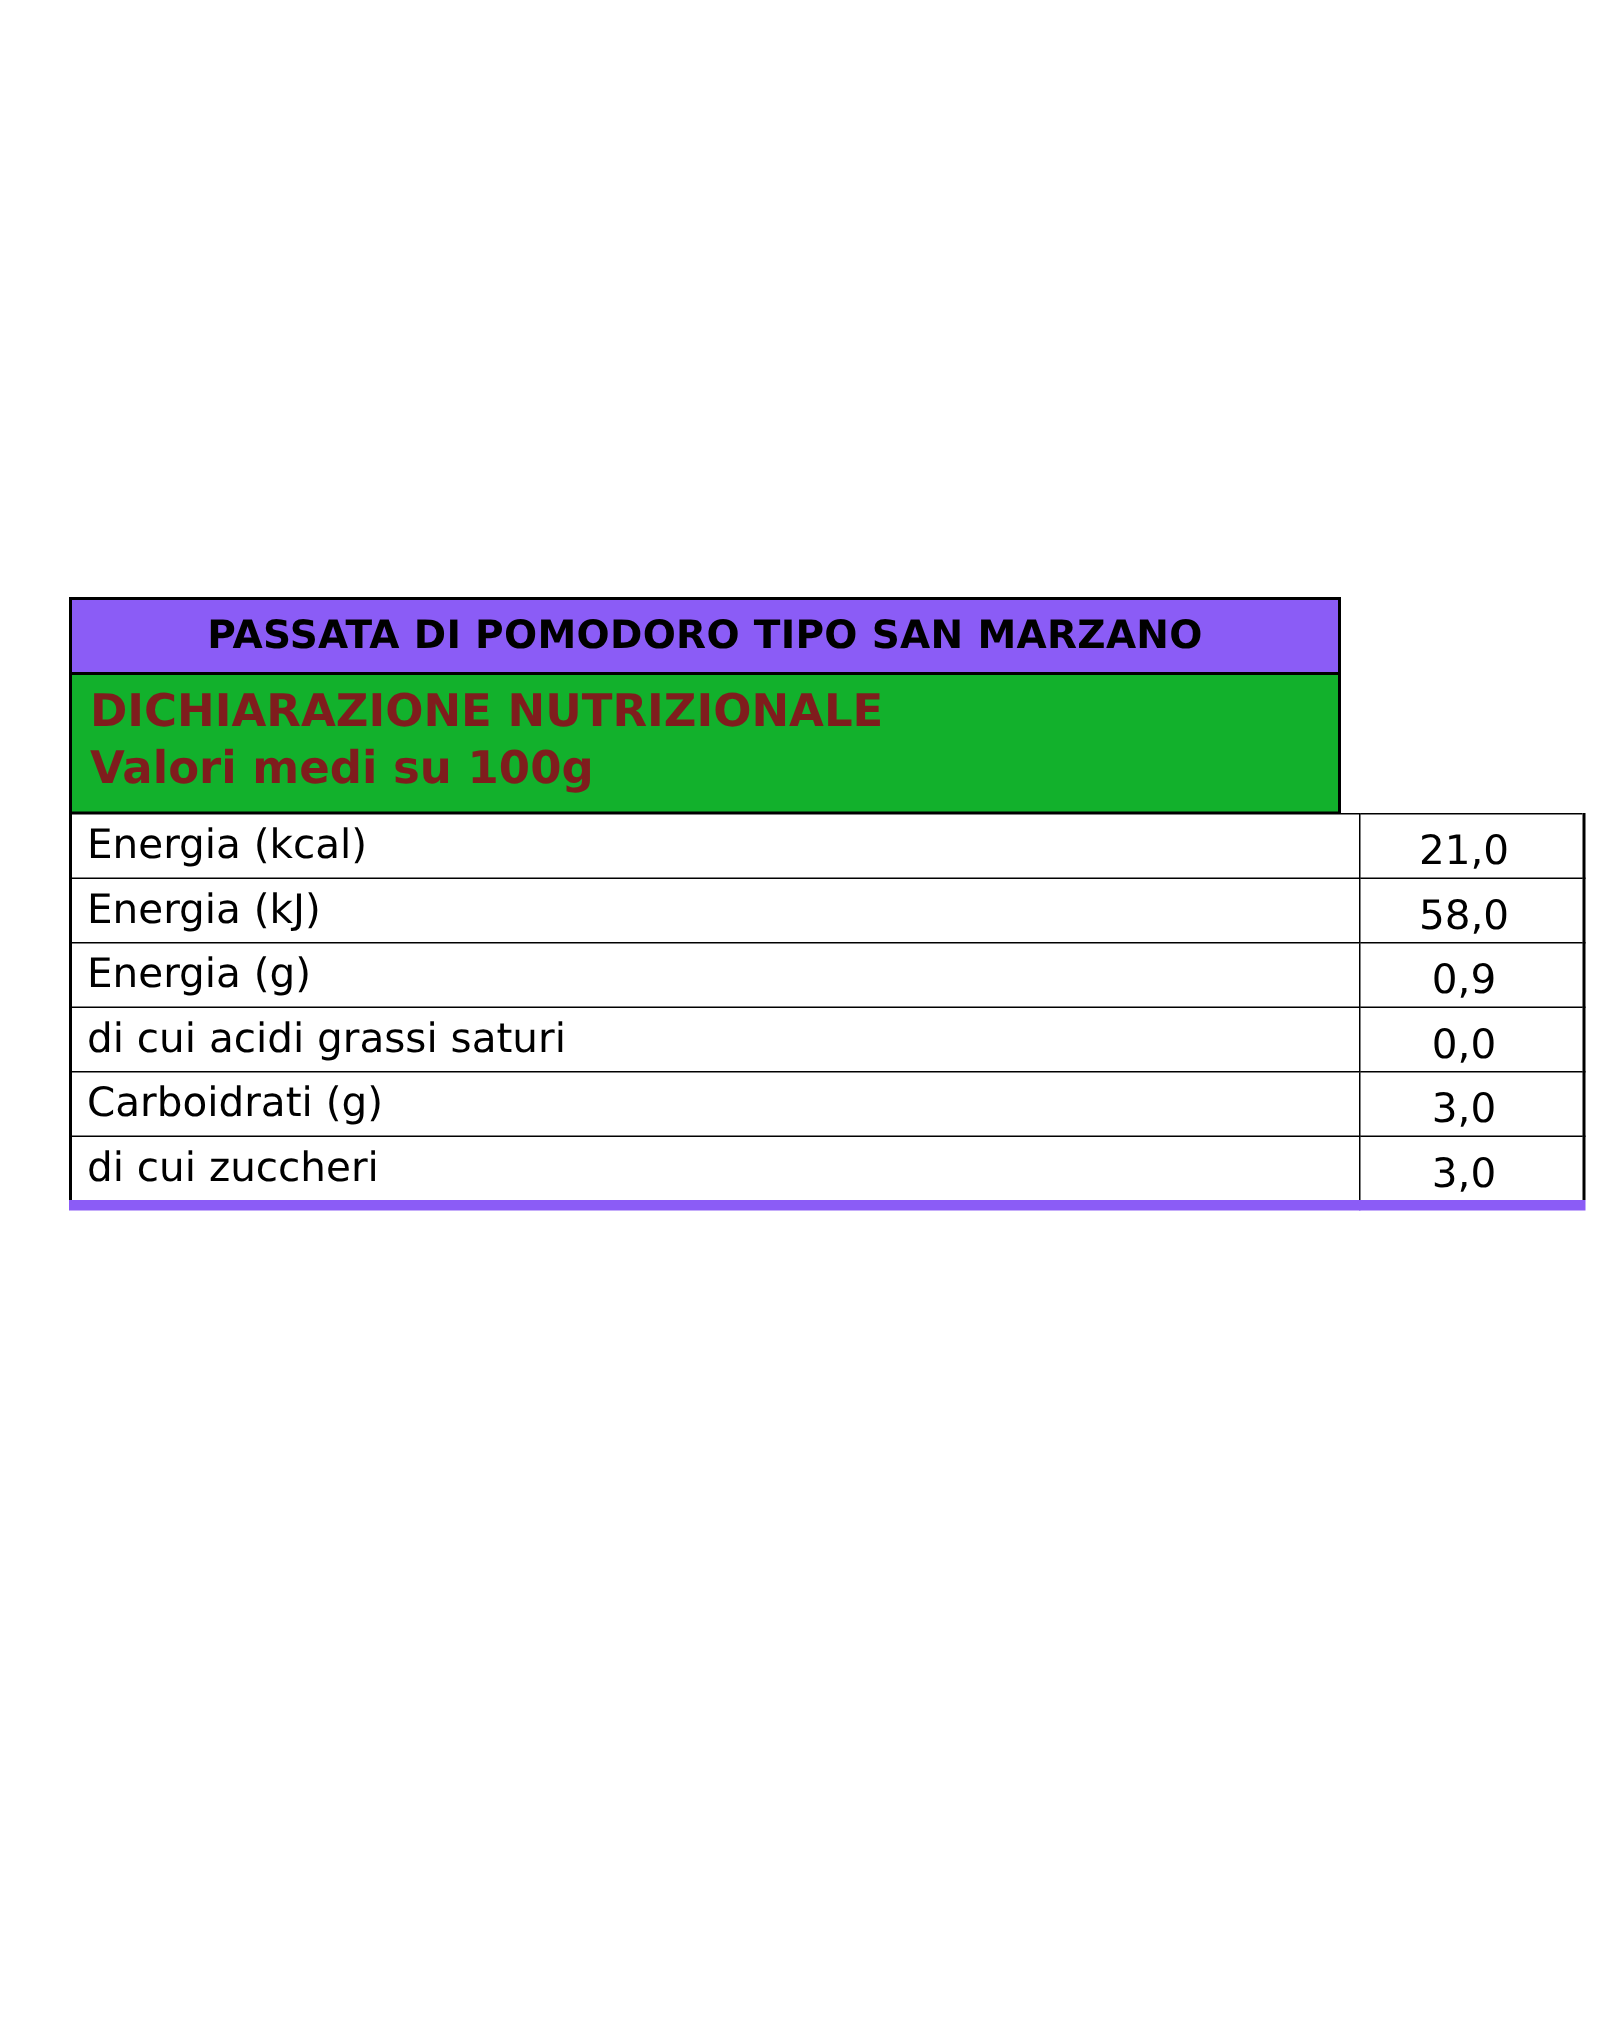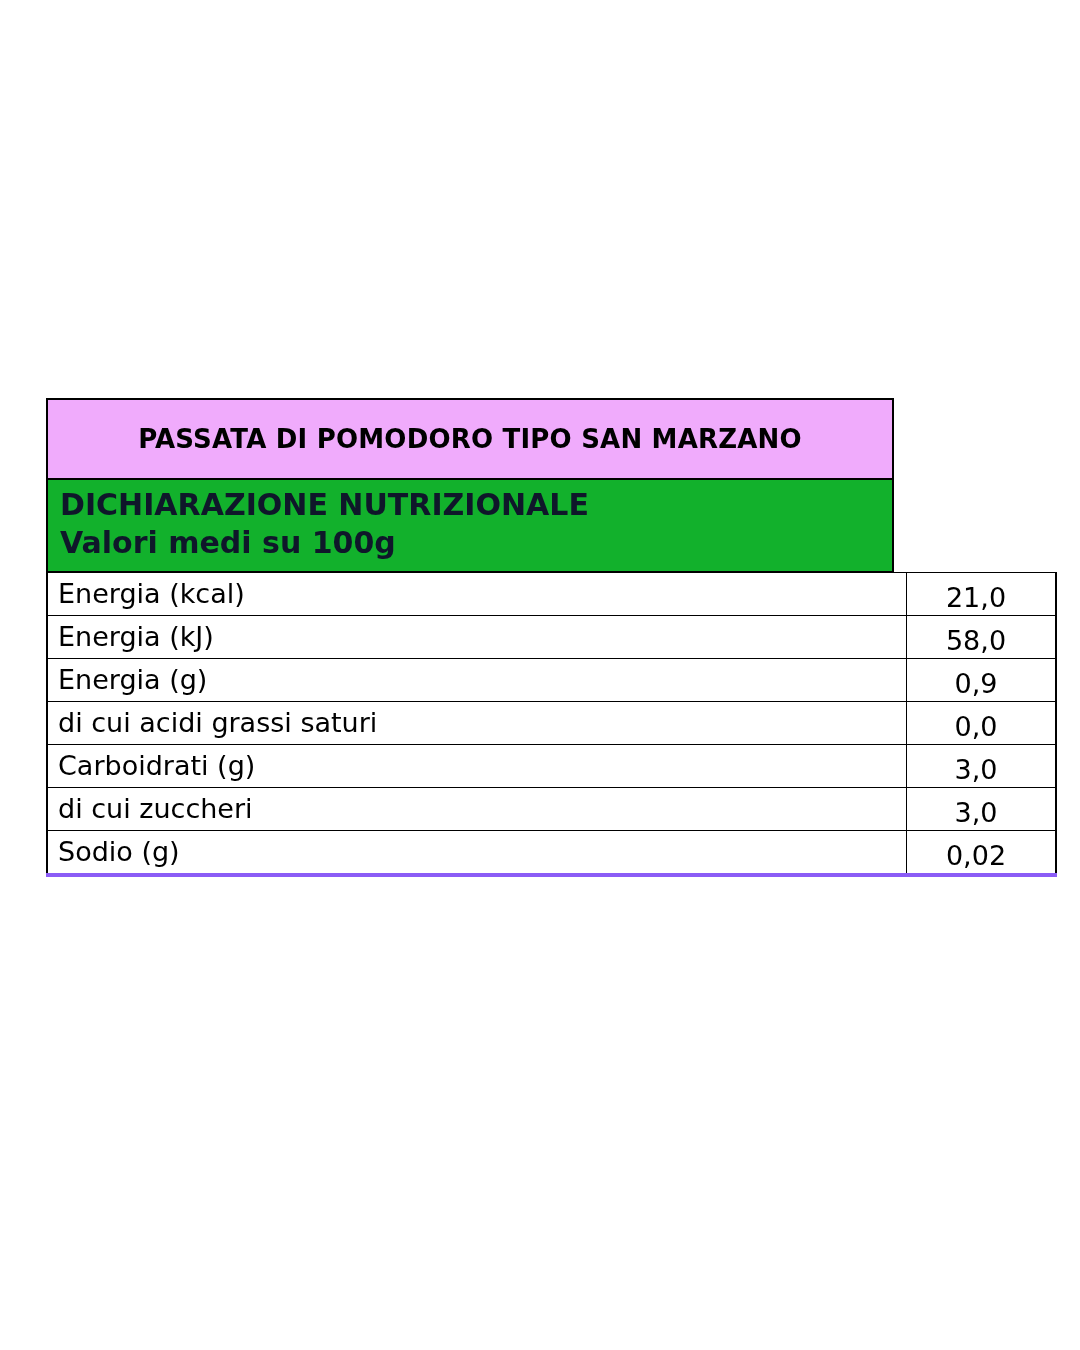--- a/index.html
+++ b/index.html
@@ -19,24 +19,24 @@
     position: absolute;
     left: 46px;
     top: 398px;
     width: 988px;
   }
 
   
   .title-band {
     width: 848px;
     box-sizing: border-box;
-    background: #f0abfc;
+    background: #8b5cf6;
     border: 2px solid #000000;
     border-bottom: none;
-    height: 80px;
+    height: 50px;
     display: flex;
     align-items: center;
     justify-content: center;
   }
   .title-band .title-text {
     font-size: 26px;
     font-weight: bold;
     color: #000000;
     letter-spacing: 0.2px;
     text-align: center;
@@ -46,21 +46,21 @@
   
   .subtitle-band {
     width: 848px;
     box-sizing: border-box;
     background: #12b12c;
     border: 2px solid #000000;
     border-bottom: 1px solid #000000;
     padding: 6px 0 8px 12px;
   }
   .subtitle-band .sub-line {
-    color: #0f172a;
+    color: #7f1d1d;
     font-size: 30px;
     font-weight: bold;
     line-height: 1.28;
     white-space: nowrap;
   }
 
   
   table.nutri {
     border-collapse: collapse;
     table-layout: fixed;
@@ -83,21 +83,21 @@
     width: 138px;
     text-align: center;
     padding-right: 10px;
     vertical-align: bottom;
     padding-bottom: 2px;
   }
   
   table.nutri {
     border-left: 2px solid #000;
     border-right: 2px solid #000;
-    border-bottom: 4px solid #8b5cf6;
+    border-bottom: 7px solid #8b5cf6;
   }
   table.nutri tr:first-child td {
     border-top: 1px solid #000;
   }
 </style>
 </head>
 <body>
 
 <div class="sheet">
 
@@ -129,20 +129,16 @@
         <td class="value">0,0</td>
       </tr>
       <tr>
         <td class="label">Carboidrati (g)</td>
         <td class="value">3,0</td>
       </tr>
       <tr>
         <td class="label">di cui zuccheri</td>
         <td class="value">3,0</td>
       </tr>
-      <tr>
-        <td class="label">Sodio (g)</td>
-        <td class="value">0,02</td>
-      </tr>
     </tbody>
   </table>
 
 </div>
 
 </body></html>

